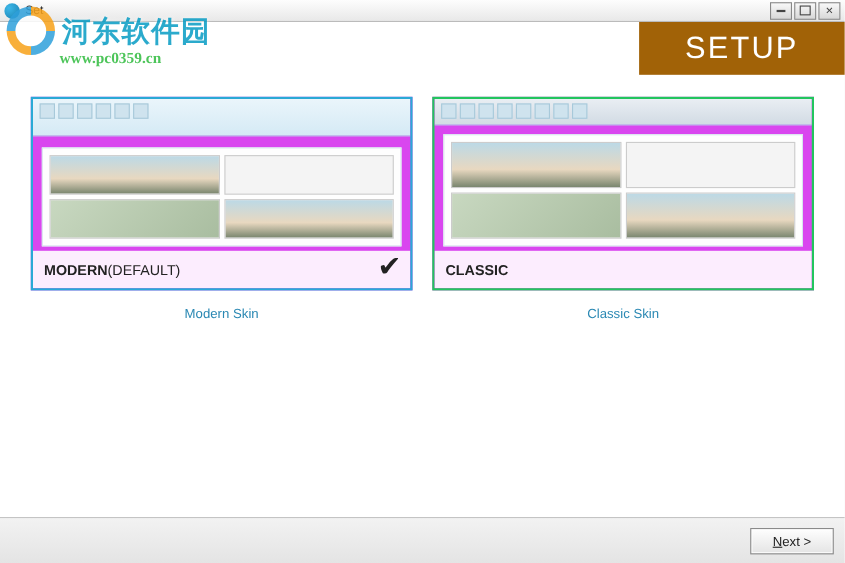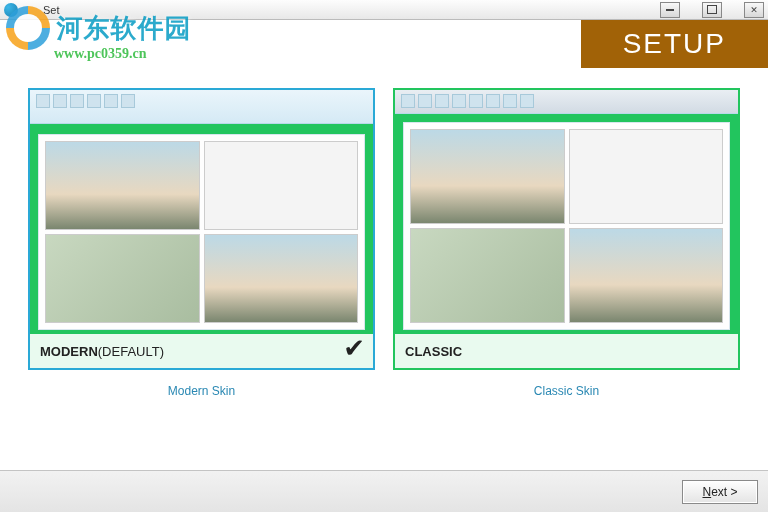--- a/index.html
+++ b/index.html
@@ -22,21 +22,20 @@
     height: 20px;
     background: linear-gradient(#fdfdfd,#e8e8e8);
     border-bottom: 1px solid #bbb;
     display: flex;
     align-items: center;
     font-size: 11px;
     color: #333;
     padding: 0 4px;
     position: relative;
     z-index: 5;
-    gap: 20px;
   }
   .titlebar .app-icon {
     width: 14px; height: 14px;
     margin-right: 5px;
     border-radius: 50%;
     background: radial-gradient(circle at 30% 30%, #3cb7e8, #1a7fb0);
   }
   .titlebar .title-text { flex: 0 0 auto; }
   .titlebar .spacer { flex: 1; }
   .winbtn {
@@ -111,23 +110,23 @@
     padding:20px 28px 6px 28px;
   }
   .option {
     flex:1;
     display:flex;
     flex-direction:column;
     align-items:center;
   }
   .thumb {
     width:100%;
-    height:282px;
+    height:176px;
     border:2px solid #22c55e;
-    background:#22c55e;
+    background:#d946ef;
     position:relative;
     overflow:hidden;
     cursor:pointer;
   }
   .option.selected .thumb { border-color:#2aa9d6; }
   .thumb .fake-ribbon {
     height:34px;
     background:linear-gradient(#eaf5fb,#d5eaf5);
     border-bottom:1px solid #b8d9ea;
     display:flex; gap:3px; padding:4px 6px;

